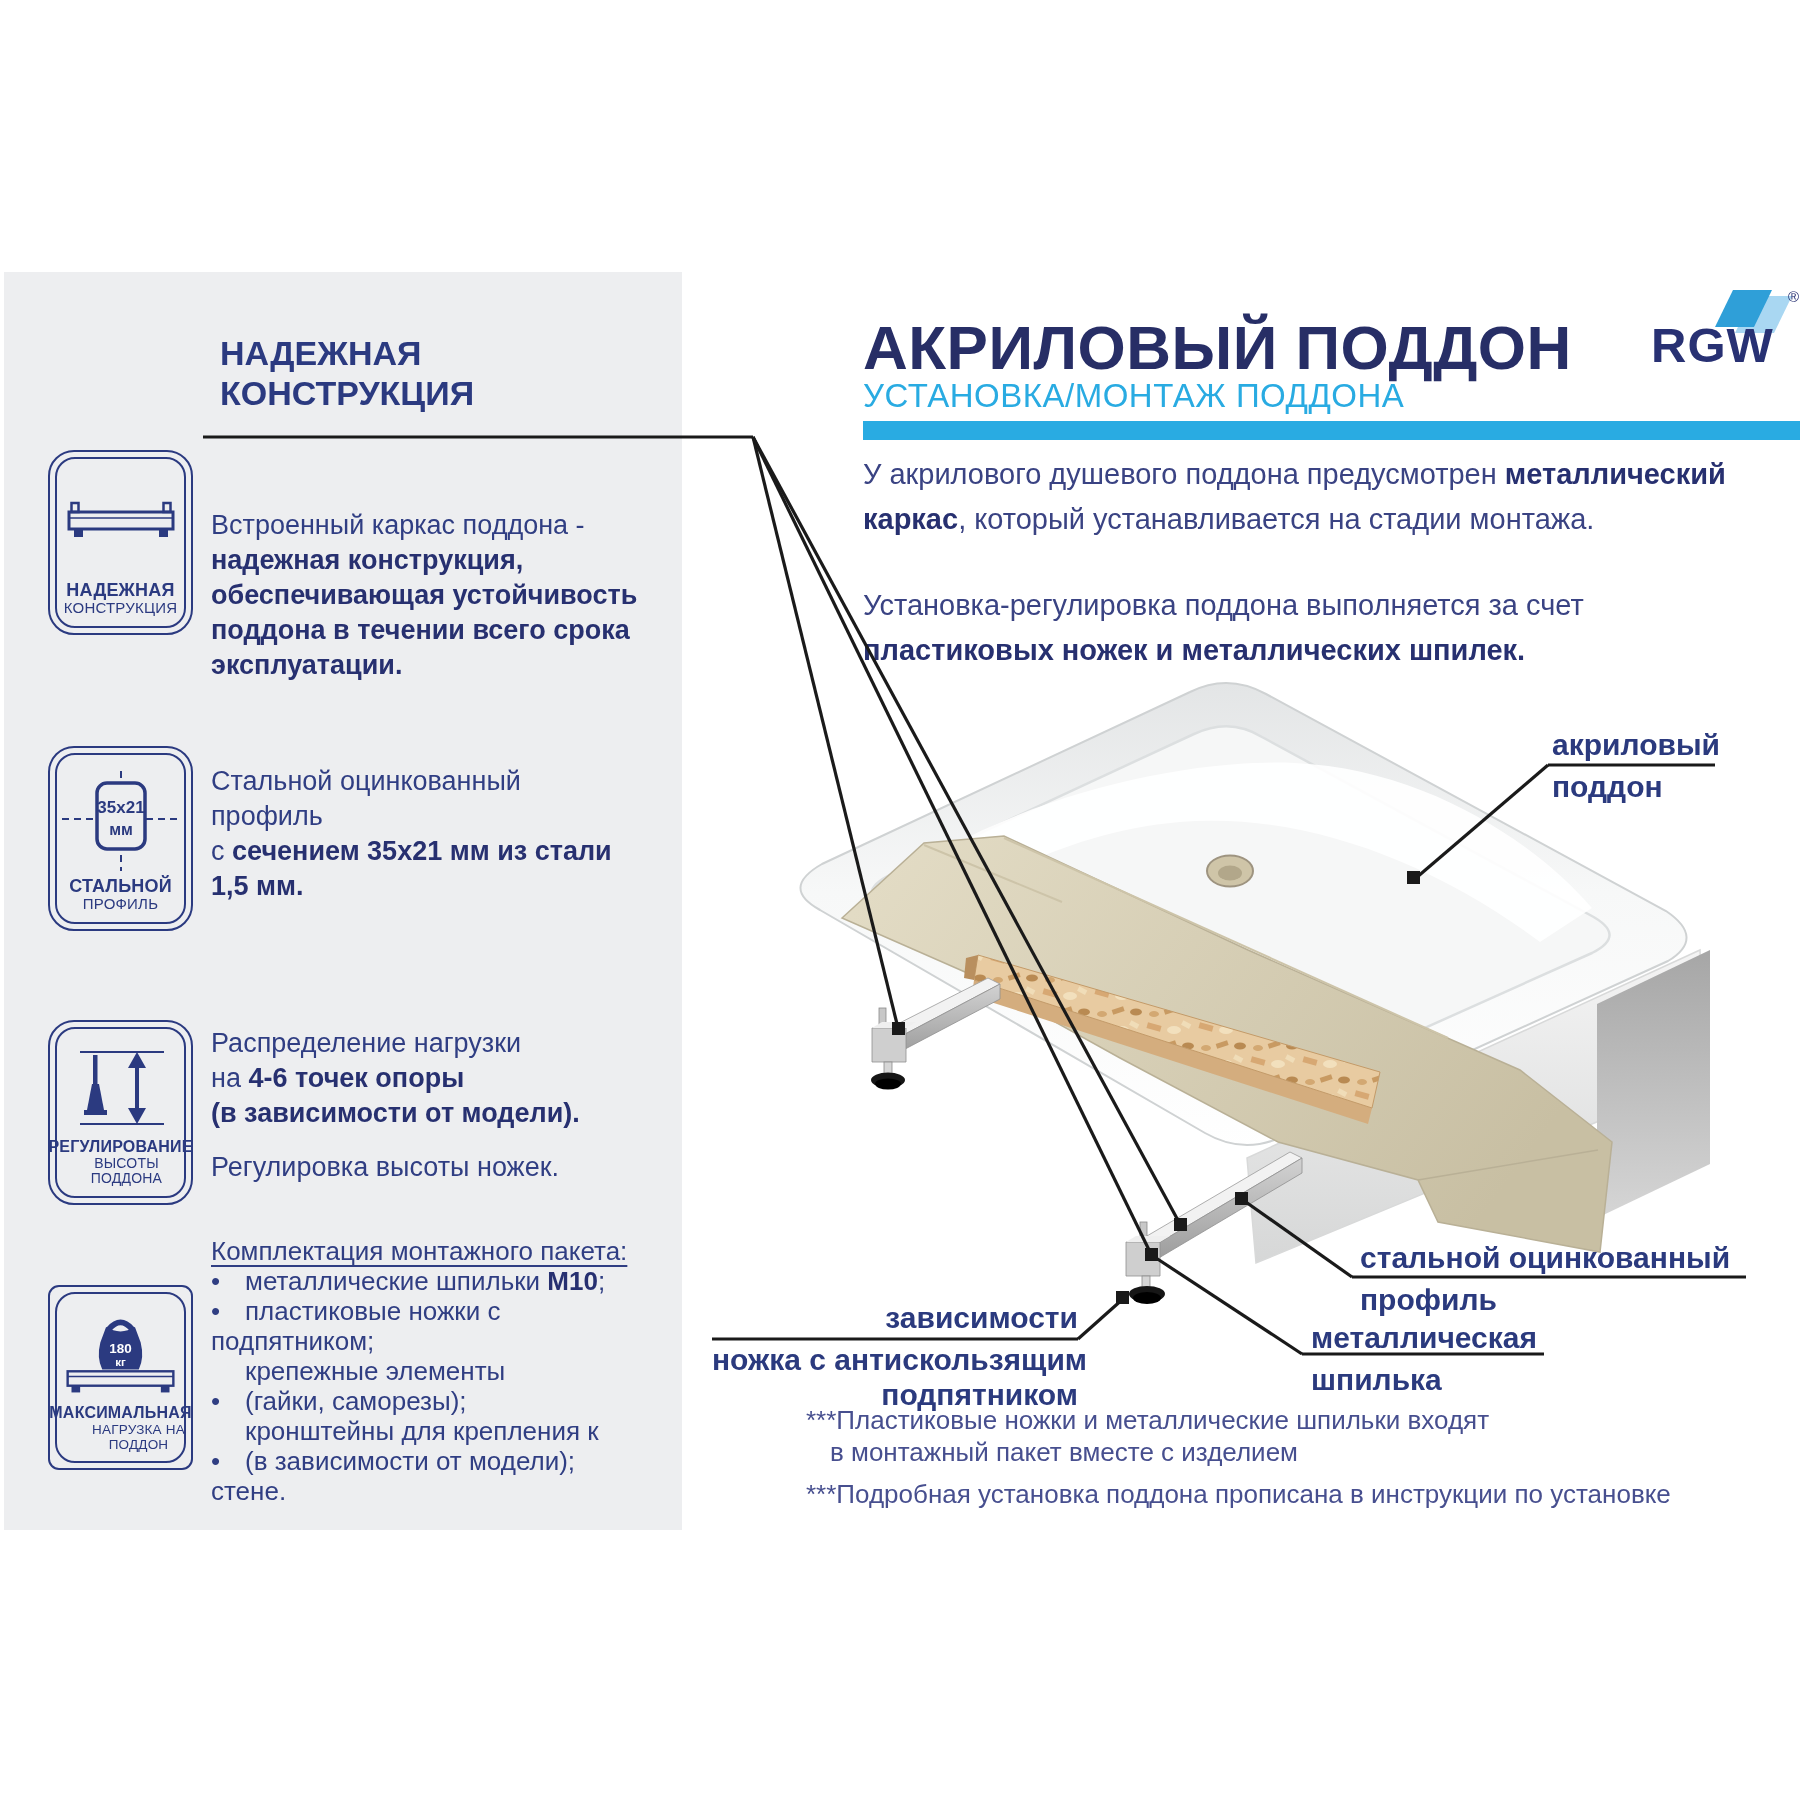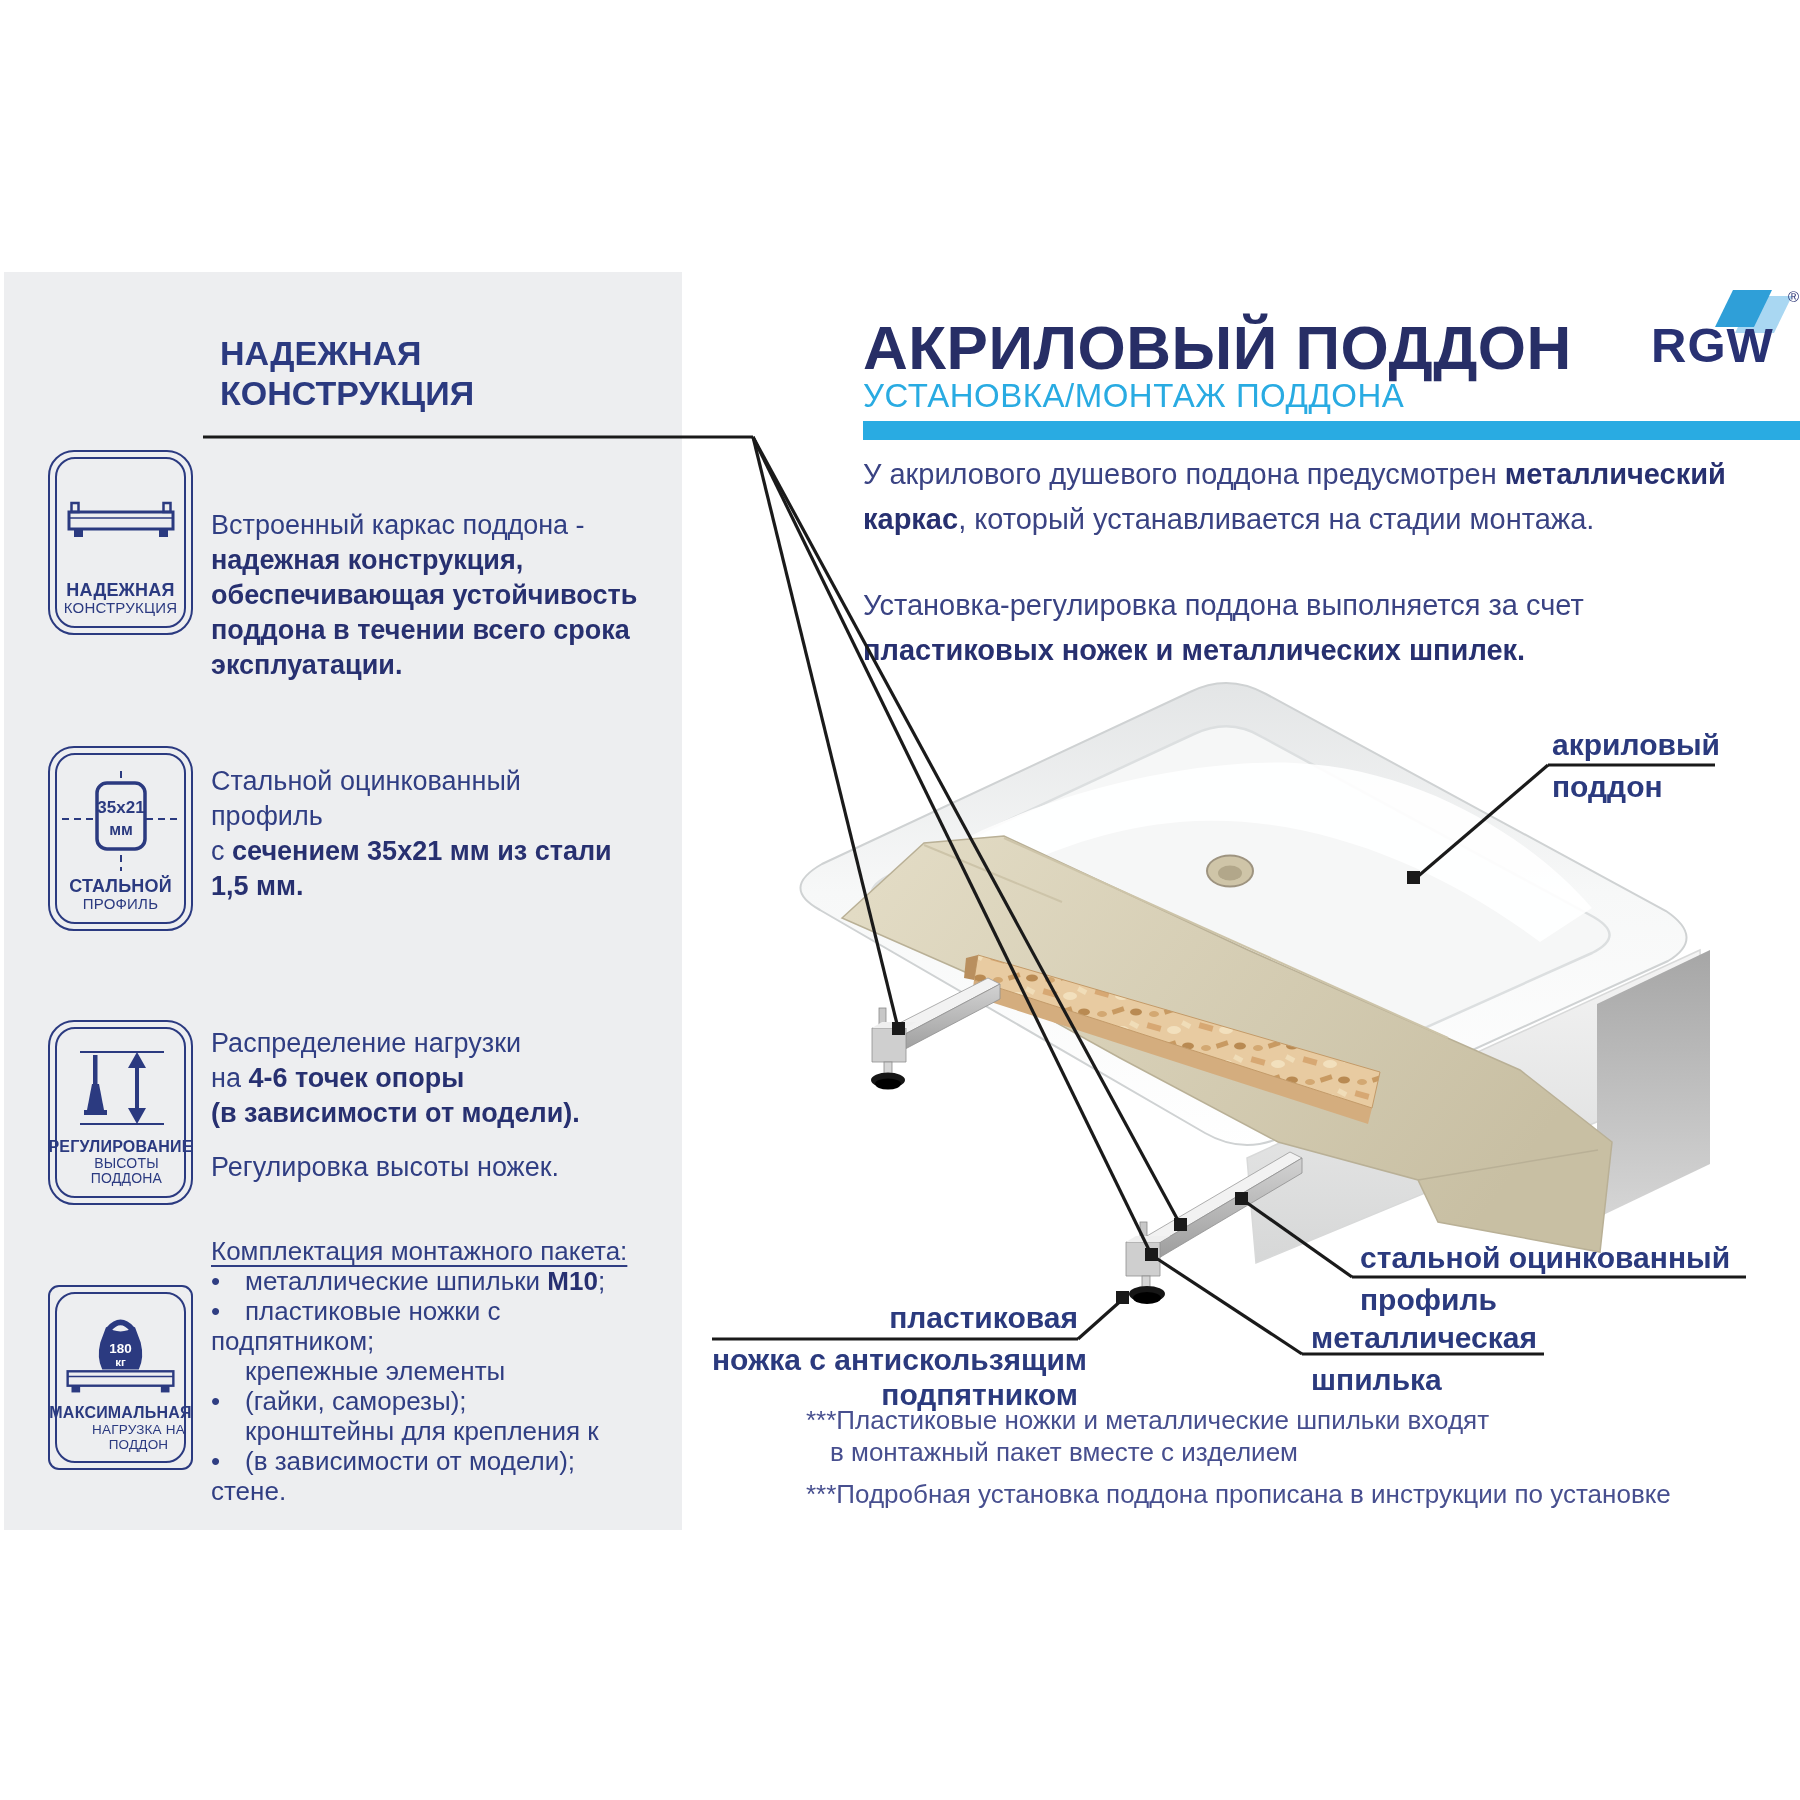--- a/index.html
+++ b/index.html
@@ -291,21 +291,21 @@
   </div>
 <div class="abs dlabel" style="left:1360px;top:1240px;">
     <div class="rl"><span>стальной оцинкованный</span></div>
     <div class="rl"><span>профиль</span></div>
   </div>
 <div class="abs dlabel" style="left:1311px;top:1320px;">
     <div class="rl"><span>металлическая</span></div>
     <div class="rl"><span>шпилька</span></div>
   </div>
 <div class="abs dlabel" style="left:712px;top:1300px;width:366px;text-align:right;">
-    <div class="rl"><span>пластиковая</span></div>
+    <div class="rl"><span>зависимости</span></div>
     <div class="rl"><span>ножка с антискользящим</span></div>
     <div class="rl"><span>подпятником</span></div>
   </div>
 
 <div class="abs fnote" style="top:1404px;">
     <div class="rl"><span>***Пластиковые ножки и металлические шпильки входят</span></div>
     <div class="rl" style="padding-left: 24px;"><span>в монтажный пакет вместе с изделием</span></div>
   </div>
 <div class="abs fnote" style="top:1478px;">
     <div class="rl"><span>***Подробная установка поддона прописана в инструкции по установке</span></div>

